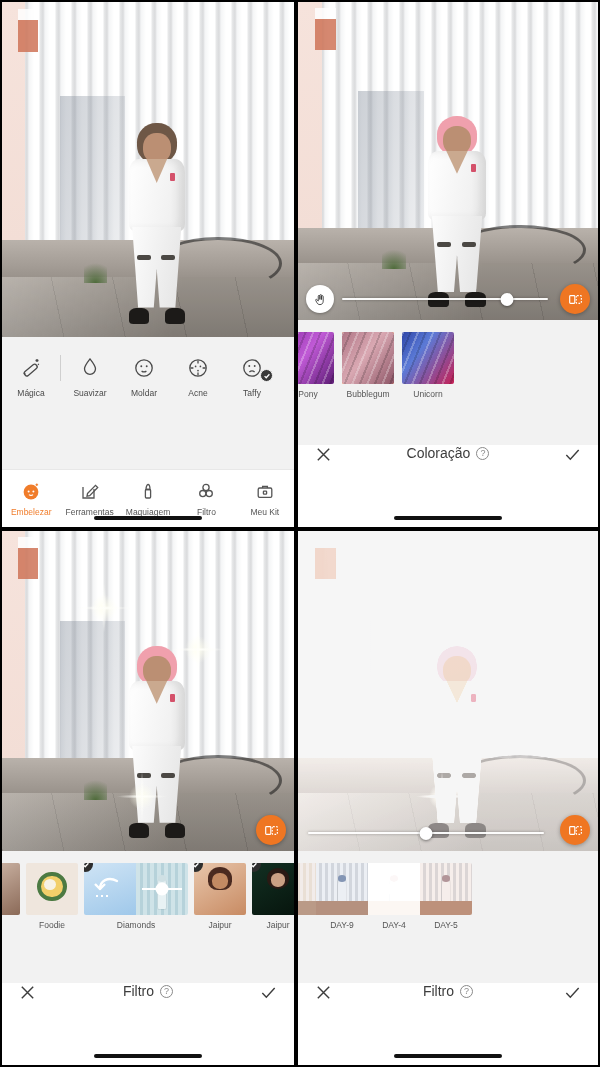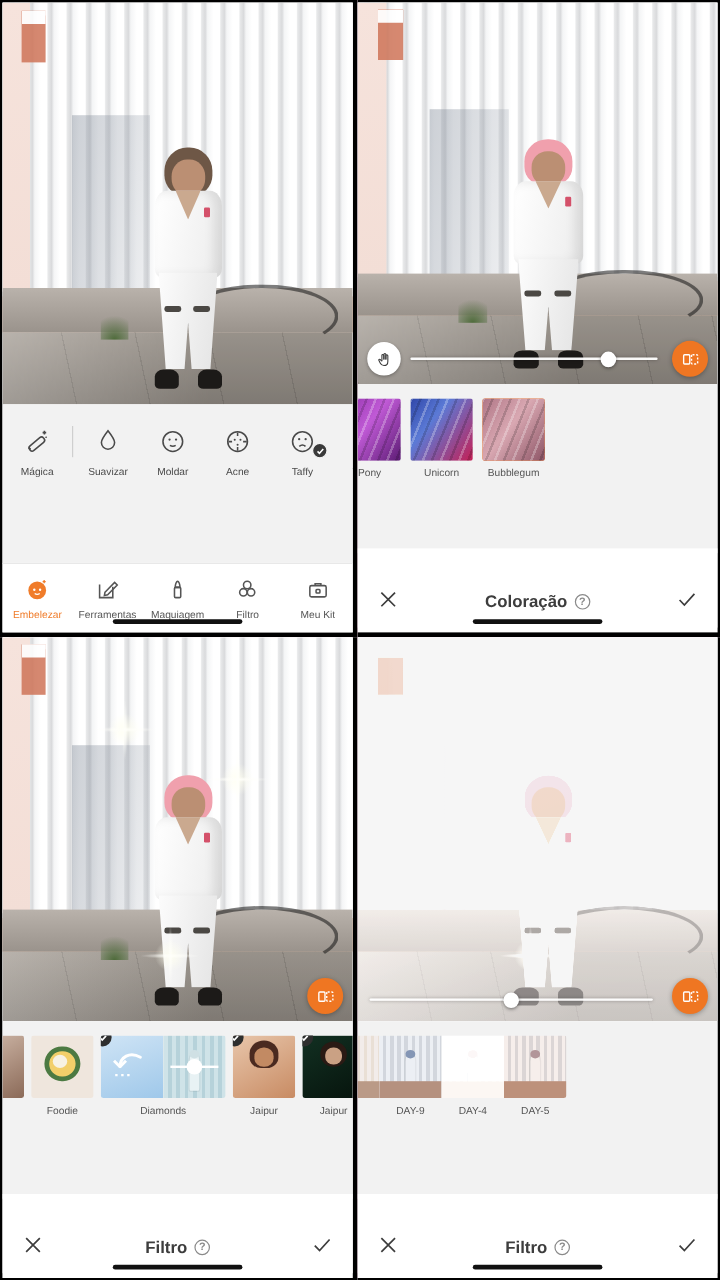--- a/index.html
+++ b/index.html
@@ -276,25 +276,24 @@
     position: absolute; left: 42%; top: 24%; width: 16%; height: 12%;
     background: #e4a6a8; border-radius: 50%;
   }
   .mini .mg {
     position: absolute; left: 0; right: 0; bottom: 0; height: 26%;
     background: #c49b85;
   }
 
   
   .action-bar {
-    position: absolute; left: 0; right: 0; bottom: 4px;
+    position: absolute; left: 0; right: 0; bottom: 16px;
     height: 66px; background: #fff;
-    display: flex; align-items: flex-end; justify-content: space-between;
+    display: flex; align-items: flex-start; justify-content: space-between;
     padding: 0 16px 14px 16px;
-    font-weight: bold;
   }
   .action-title {
     display: flex; align-items: center; gap: 6px;
     font-size: 14px; color: #3d3d3d;
   }
   .qmark {
     width: 13px; height: 13px; border-radius: 50%;
     border: 1.1px solid #8a8a8a; color: #8a8a8a;
     font-size: 9px; line-height: 11px; text-align: center;
   }
@@ -508,30 +507,30 @@
 
     <div class="thumb-strip" style="top:318px;bottom:66px;gap:8px;padding-left:8px">
       <div class="thumb-item" style="margin-left:-24px">
         <div class="thumb-box">
           <div class="hairswatch" style="background:linear-gradient(128deg,#8e2fa8,#c05ad6 45%,#5c1b74)"></div>
 
         </div>
         <div class="thumb-label">Pony</div>
       </div>
       <div class="thumb-item">
+        <div class="thumb-box sel">
+          <div class="hairswatch" style="background:linear-gradient(128deg,#b07686,#d9a8b2 45%,#8d5566)"></div>
+        </div>
+        <div class="thumb-label">Bubblegum</div>
+      </div>
+      <div class="thumb-item">
         <div class="thumb-box">
           <div class="hairswatch" style="background:linear-gradient(128deg,#2f46a8,#5b7ad6 35%,#c51f55)"></div>
         </div>
         <div class="thumb-label">Unicorn</div>
-      </div>
-      <div class="thumb-item">
-        <div class="thumb-box sel">
-          <div class="hairswatch" style="background:linear-gradient(128deg,#b07686,#d9a8b2 45%,#8d5566)"></div>
-        </div>
-        <div class="thumb-label">Bubblegum</div>
       </div>
     </div>
 
     <div class="action-bar">
       <div>
         <svg viewBox="0 0 20 20" width="19" height="19" fill="none" stroke="#3d3d3d" stroke-width="1.5">
             <path d="M4 4l12 12M16 4L4 16"></path>
           </svg>
       </div>
       <div class="action-title">

